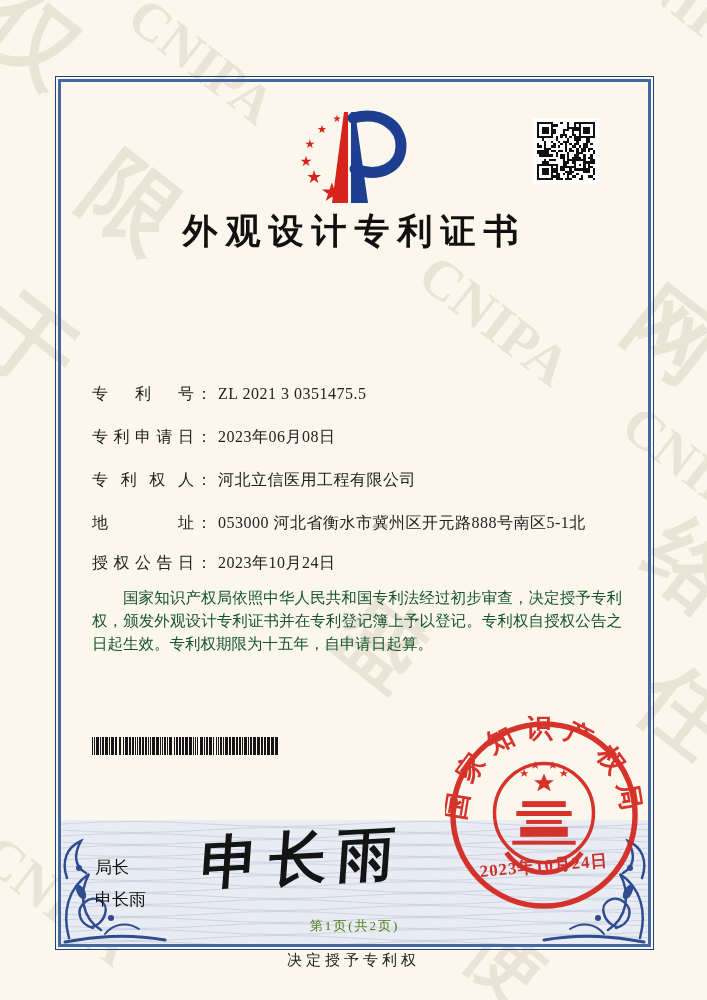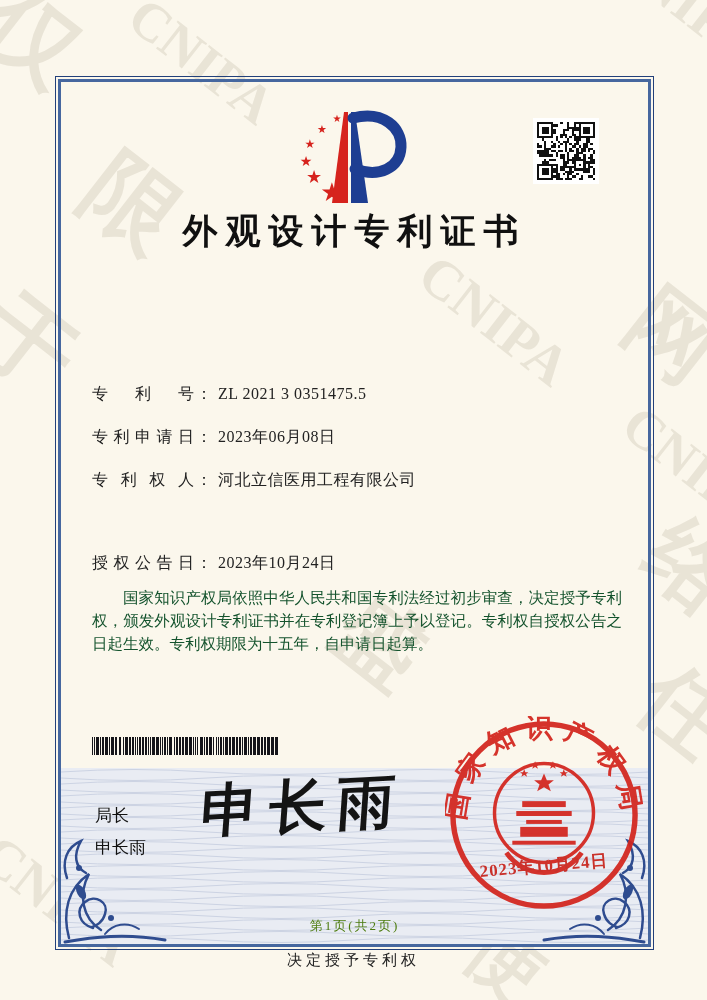--- a/index.html
+++ b/index.html
@@ -38,21 +38,21 @@
   .f-value{letter-spacing:.5px}
   .pair2{position:absolute;left:300px;top:0}
   
   .paras{position:absolute;left:31px;right:26px;top:504px;font-size:15.5px;line-height:23px;text-align:justify;color:#14532d}
   .paras p{margin:0 0 9px 0;text-indent:2em}
   
   .barcode{position:absolute;left:31px;top:655px;width:192px;height:18px;font-size:0;overflow:hidden}
   .barcode span{display:inline-block;height:18px;background:#15151a;vertical-align:top}
   
   .band{
-    position:absolute;left:0;right:0;bottom:0;height:176px;
+    position:absolute;left:0;right:0;bottom:0;height:124px;
     background:#e9ecf3;overflow:hidden;
   }
   .band .waves{position:absolute;left:0;top:0}
   .flourish{position:absolute;bottom:-2px}
   .flourish.left{left:-2px}
   .flourish.right{right:-2px;transform:scaleX(-1)}
   .director-title{position:absolute;left:34px;top:36px;font-size:17px;font-family:"Liberation Sans","DejaVu Sans",sans-serif;color:#111}
   .director-name{position:absolute;left:34px;top:68px;font-size:17px;font-family:"Liberation Sans","DejaVu Sans",sans-serif;color:#111}
   .signature{
     position:absolute;left:140px;top:0px;font-size:58px;letter-spacing:10px;
@@ -439,20 +439,23 @@
 
     <div class="frow" style="top:302px">
       <span class="f-label">专利号</span><span class="f-colon">：</span><span class="f-value">ZL 2021 3 0351475.5</span>
     </div>
     <div class="frow" style="top:345px">
       <span class="f-label">专利申请日</span><span class="f-colon">：</span><span class="f-value">2023年06月08日</span>
     </div>
     <div class="frow" style="top:388px">
       <span class="f-label">专利权人</span><span class="f-colon">：</span><span class="f-value">河北立信医用工程有限公司</span>
     </div>
+    <div class="frow" style="top:431px">
+      <span class="f-label">地址</span><span class="f-colon">：</span><span class="f-value">053000 河北省衡水市冀州区开元路888号南区5-1北</span>
+    </div>
     <div class="frow" style="top:471px">
       <span class="f-label">授权公告日</span><span class="f-colon">：</span><span class="f-value">2023年10月24日</span>
     </div>
 
     <div class="paras">
       <p>国家知识产权局依照中华人民共和国专利法经过初步审查，决定授予专利权，颁发外观设计专利证书并在专利登记簿上予以登记。专利权自授权公告之日起生效。专利权期限为十五年，自申请日起算。</p>
     </div>
 
     <div class="barcode" id="barcode"><span style="width:1px;margin-right:1px"></span><span style="width:1px;margin-right:1px"></span><span style="width:3px;margin-right:1px"></span><span style="width:1px;margin-right:1px"></span><span style="width:2px;margin-right:1px"></span><span style="width:3px;margin-right:1px"></span><span style="width:1px;margin-right:1px"></span><span style="width:3px;margin-right:1px"></span><span style="width:2px;margin-right:2px"></span><span style="width:2px;margin-right:2px"></span><span style="width:1px;margin-right:1px"></span><span style="width:3px;margin-right:1px"></span><span style="width:2px;margin-right:1px"></span><span style="width:2px;margin-right:1px"></span><span style="width:1px;margin-right:1px"></span><span style="width:1px;margin-right:1px"></span><span style="width:2px;margin-right:1px"></span><span style="width:2px;margin-right:1px"></span><span style="width:2px;margin-right:1px"></span><span style="width:1px;margin-right:1px"></span><span style="width:1px;margin-right:1px"></span><span style="width:3px;margin-right:1px"></span><span style="width:3px;margin-right:1px"></span><span style="width:1px;margin-right:1px"></span><span style="width:1px;margin-right:1px"></span><span style="width:2px;margin-right:1px"></span><span style="width:1px;margin-right:1px"></span><span style="width:3px;margin-right:2px"></span><span style="width:1px;margin-right:1px"></span><span style="width:2px;margin-right:1px"></span><span style="width:2px;margin-right:1px"></span><span style="width:2px;margin-right:1px"></span><span style="width:3px;margin-right:1px"></span><span style="width:3px;margin-right:1px"></span><span style="width:1px;margin-right:1px"></span><span style="width:1px;margin-right:1px"></span><span style="width:1px;margin-right:2px"></span><span style="width:3px;margin-right:1px"></span><span style="width:1px;margin-right:1px"></span><span style="width:2px;margin-right:1px"></span><span style="width:3px;margin-right:1px"></span><span style="width:1px;margin-right:2px"></span><span style="width:1px;margin-right:1px"></span><span style="width:1px;margin-right:1px"></span><span style="width:2px;margin-right:1px"></span><span style="width:1px;margin-right:1px"></span><span style="width:3px;margin-right:1px"></span><span style="width:2px;margin-right:1px"></span><span style="width:3px;margin-right:1px"></span><span style="width:2px;margin-right:1px"></span><span style="width:2px;margin-right:1px"></span><span style="width:1px;margin-right:1px"></span><span style="width:3px;margin-right:1px"></span><span style="width:1px;margin-right:1px"></span><span style="width:2px;margin-right:1px"></span><span style="width:3px;margin-right:1px"></span><span style="width:3px;margin-right:1px"></span><span style="width:2px;margin-right:1px"></span><span style="width:2px;margin-right:1px"></span><span style="width:3px;margin-right:1px"></span><span style="width:3px;margin-right:1px"></span><span style="width:3px;margin-right:1px"></span></div>
 

